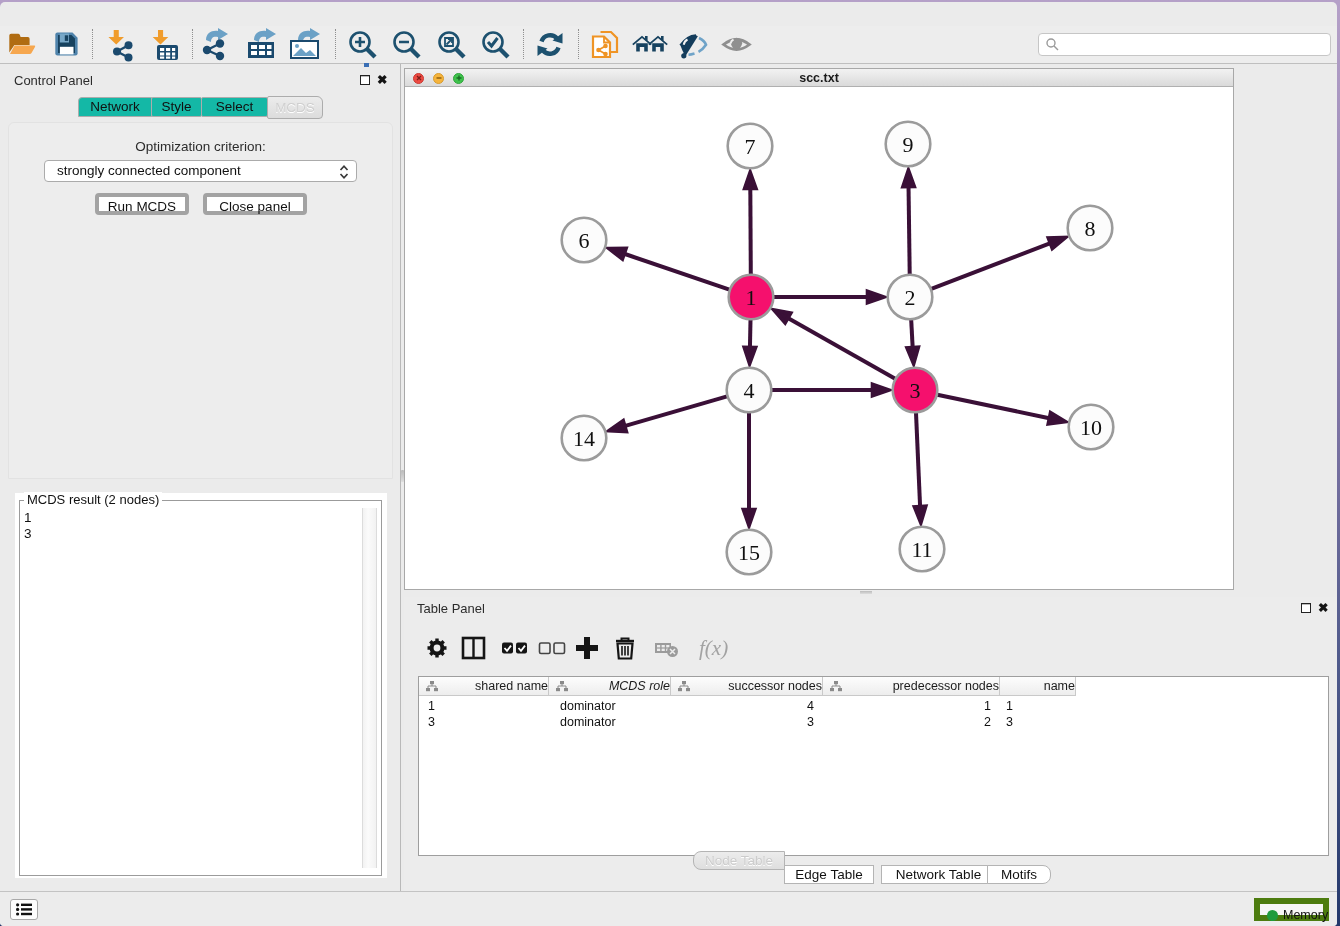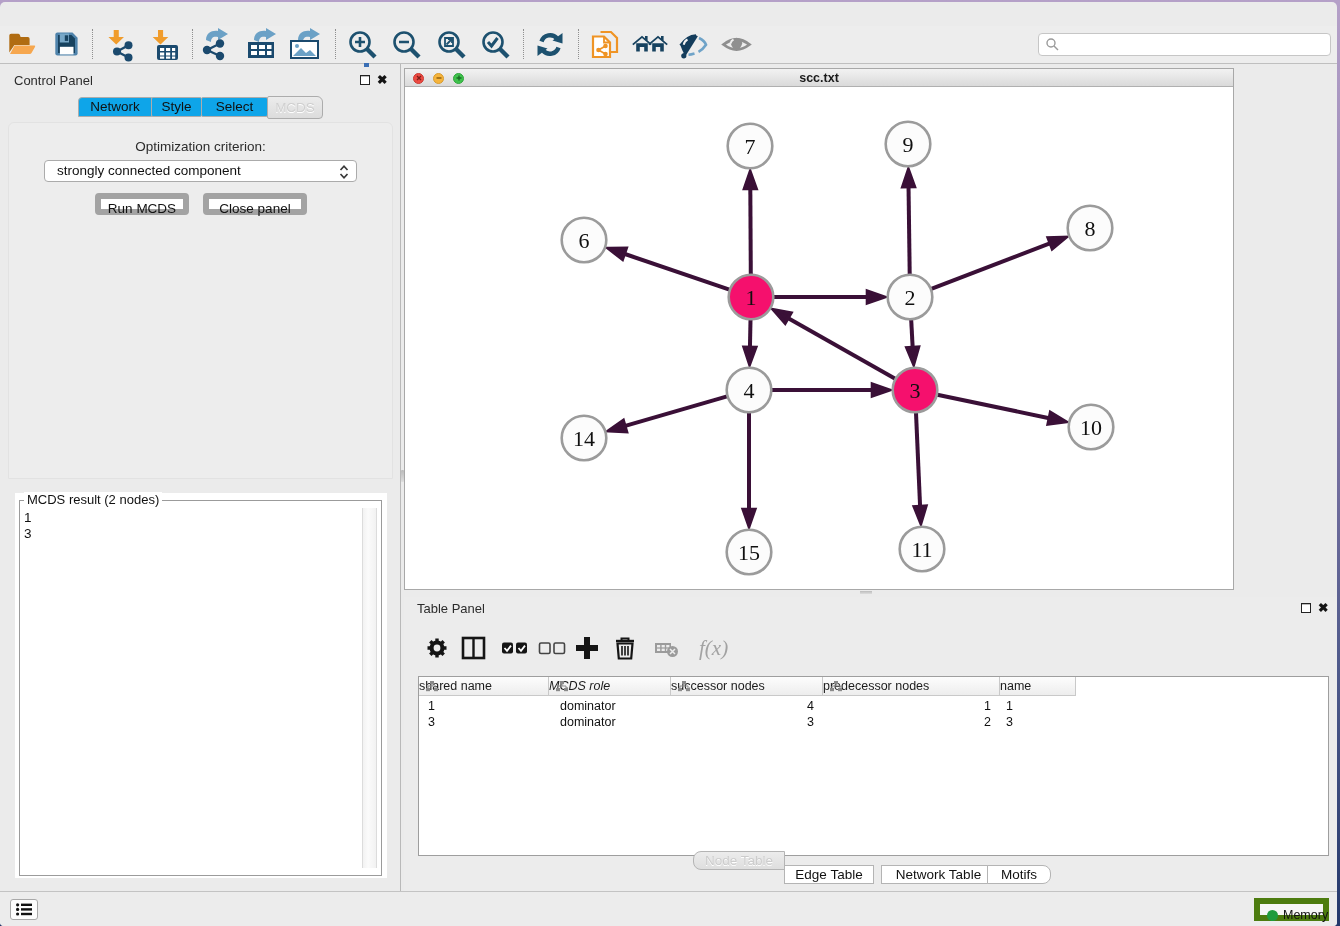--- a/index.html
+++ b/index.html
@@ -10,37 +10,37 @@
 .tl { position:absolute; top:6px; width:11px; height:11px; border-radius:50%; background:#dedede; border:1px solid #c6c6c6; }
 .title { position:absolute; top:4px; left:0; width:100%; text-align:center; font-size:13.5px; color:#b0b0b0; }
 .toolbar { position:absolute; left:0; top:24px; width:100%; height:38px; background:#ededed; border-bottom:1px solid #bfbfbf; }
 .tsep { position:absolute; top:3px; height:30px; width:0; border-left:1px dotted #8f8f8f; }
 .searchbox { position:absolute; left:1038px; top:7px; width:293px; height:23px; background:#fff; border:1px solid #c6c6c6; border-radius:4px; }
 
 .cpanel { position:absolute; left:0; top:62px; width:401px; height:827px; background:#ebebeb; border-right:1px solid #b9b9b9; }
 .ptitle { position:absolute; font-size:13px; color:#2c2c2c; }
 .float-ic { position:absolute; width:9.5px; height:9.5px; border:1.6px solid #222; background:#fff; box-shadow:inset 0 1px 0 #bbb; }
 .x-ic { position:absolute; font-size:12.5px; font-weight:bold; color:#141414; line-height:12px; }
-.tab { position:absolute; height:20px; background:#0ea5e9; border:1px solid #acacac; font-size:13.5px; color:#111; text-align:center; line-height:18px; border-radius:2px; }
+.tab { position:absolute; height:20px; background:#14b8a6; border:1px solid #acacac; font-size:13.5px; color:#111; text-align:center; line-height:18px; border-radius:2px; }
 .tabsel { background:linear-gradient(#ececec,#dcdcdc); color:#cfcfcf; text-shadow:0 1px 0 #fff; }
 .subpanel { position:absolute; left:8px; top:58px; width:385px; height:357px; background:#ededed; border:1px solid #e2e2e2; border-radius:6px 6px 0 0; }
-.btn { position:absolute; height:22px; background:#fff; border:6px solid #a3a3a3; border-radius:4px; font-size:13.5px; color:#111; text-align:center; line-height:20px; }
+.btn { position:absolute; height:22px; background:#fff; border:4px solid #a3a3a3; border-radius:4px; font-size:13.5px; color:#111; text-align:center; line-height:20px; }
 .fieldset { position:absolute; left:15px; top:429px; width:372px; height:385px; background:#fff; }
 .fslegend { position:absolute; left:9px; top:-1px; background:#fff; font-size:13px; color:#111; padding:0 3px; }
 .scrollv { position:absolute; right:10px; top:15px; bottom:10px; width:15px; background:linear-gradient(90deg,#f2f2f2,#fbfbfb 40%,#f2f2f2); border-left:1px solid #dcdcdc; border-right:1px solid #dcdcdc; }
 
 .netwin { position:absolute; left:404px; top:66px; width:830px; height:522px; background:#fff; border:1px solid #a8a8a8; }
 .nettitle { position:absolute; left:0; top:0; width:100%; height:18px; background:linear-gradient(#f2f2f2,#dadada); border-bottom:1px solid #b0b0b0; }
 .nt-dot { position:absolute; top:3.5px; width:11px; height:11px; border-radius:50%; }
 .netname { position:absolute; width:100%; text-align:center; top:2px; font-size:12.5px; font-weight:bold; color:#1a1a1a; }
 
 .tpanel { position:absolute; left:404px; top:595px; width:933px; height:294px; background:#ececec; }
 .ttool { position:absolute; left:14px; top:33px; height:32px; }
 .tbl { position:absolute; left:14px; top:79px; width:911px; height:180px; background:#fff; border:1px solid #9e9e9e; }
-.th { position:absolute; top:0; height:19px; background:linear-gradient(#fdfdfd,#ededed); border-right:1px solid #c9c9c9; border-bottom:1px solid #c9c9c9; font-size:12.5px; color:#1c1c1c; text-align:left; line-height:18px; }
+.th { position:absolute; top:0; height:19px; background:linear-gradient(#fdfdfd,#ededed); border-right:1px solid #c9c9c9; border-bottom:1px solid #c9c9c9; font-size:12.5px; color:#1c1c1c; text-align:right; line-height:18px; }
 .td { position:absolute; font-size:12.5px; color:#111; height:16px; line-height:16px; }
 .btab { position:absolute; height:19px; background:#fff; border:1px solid #b4b4b4; font-size:13.5px; color:#111; text-align:center; line-height:17px; }
 
 .statusbar { position:absolute; left:0; top:889px; width:100%; height:35px; background:#ececec; border-top:1px solid #c3c3c3; }
 svg text { font-family:"Liberation Serif", serif; }
 </style>
 </head>
 <body>
 <div class="win">
   <div class="toolbar" id="toolbar">

